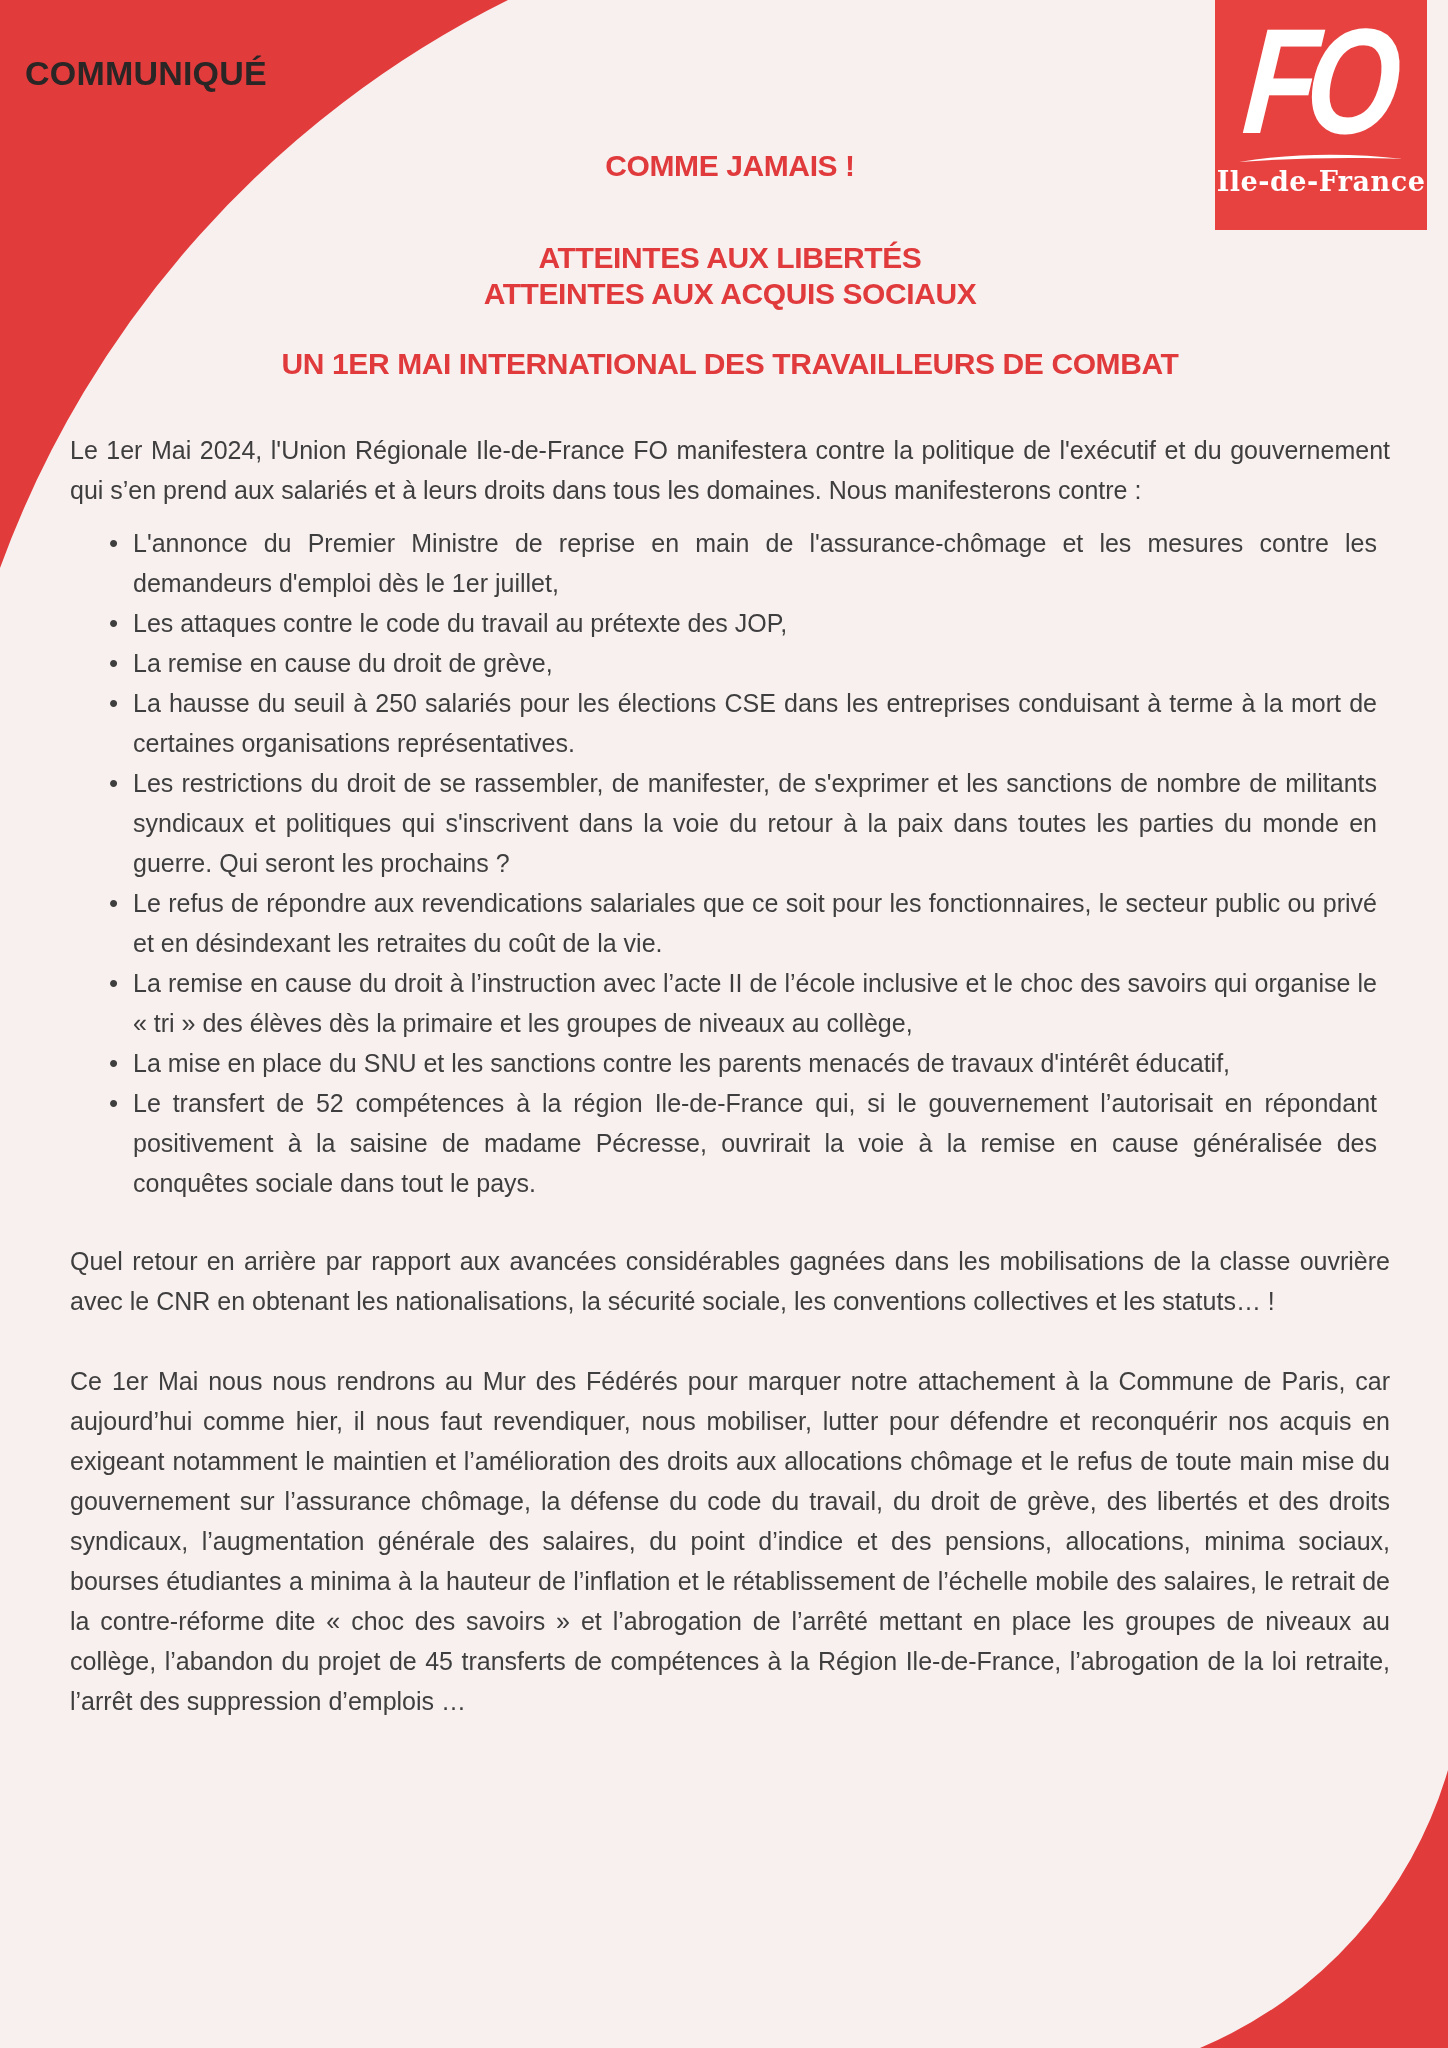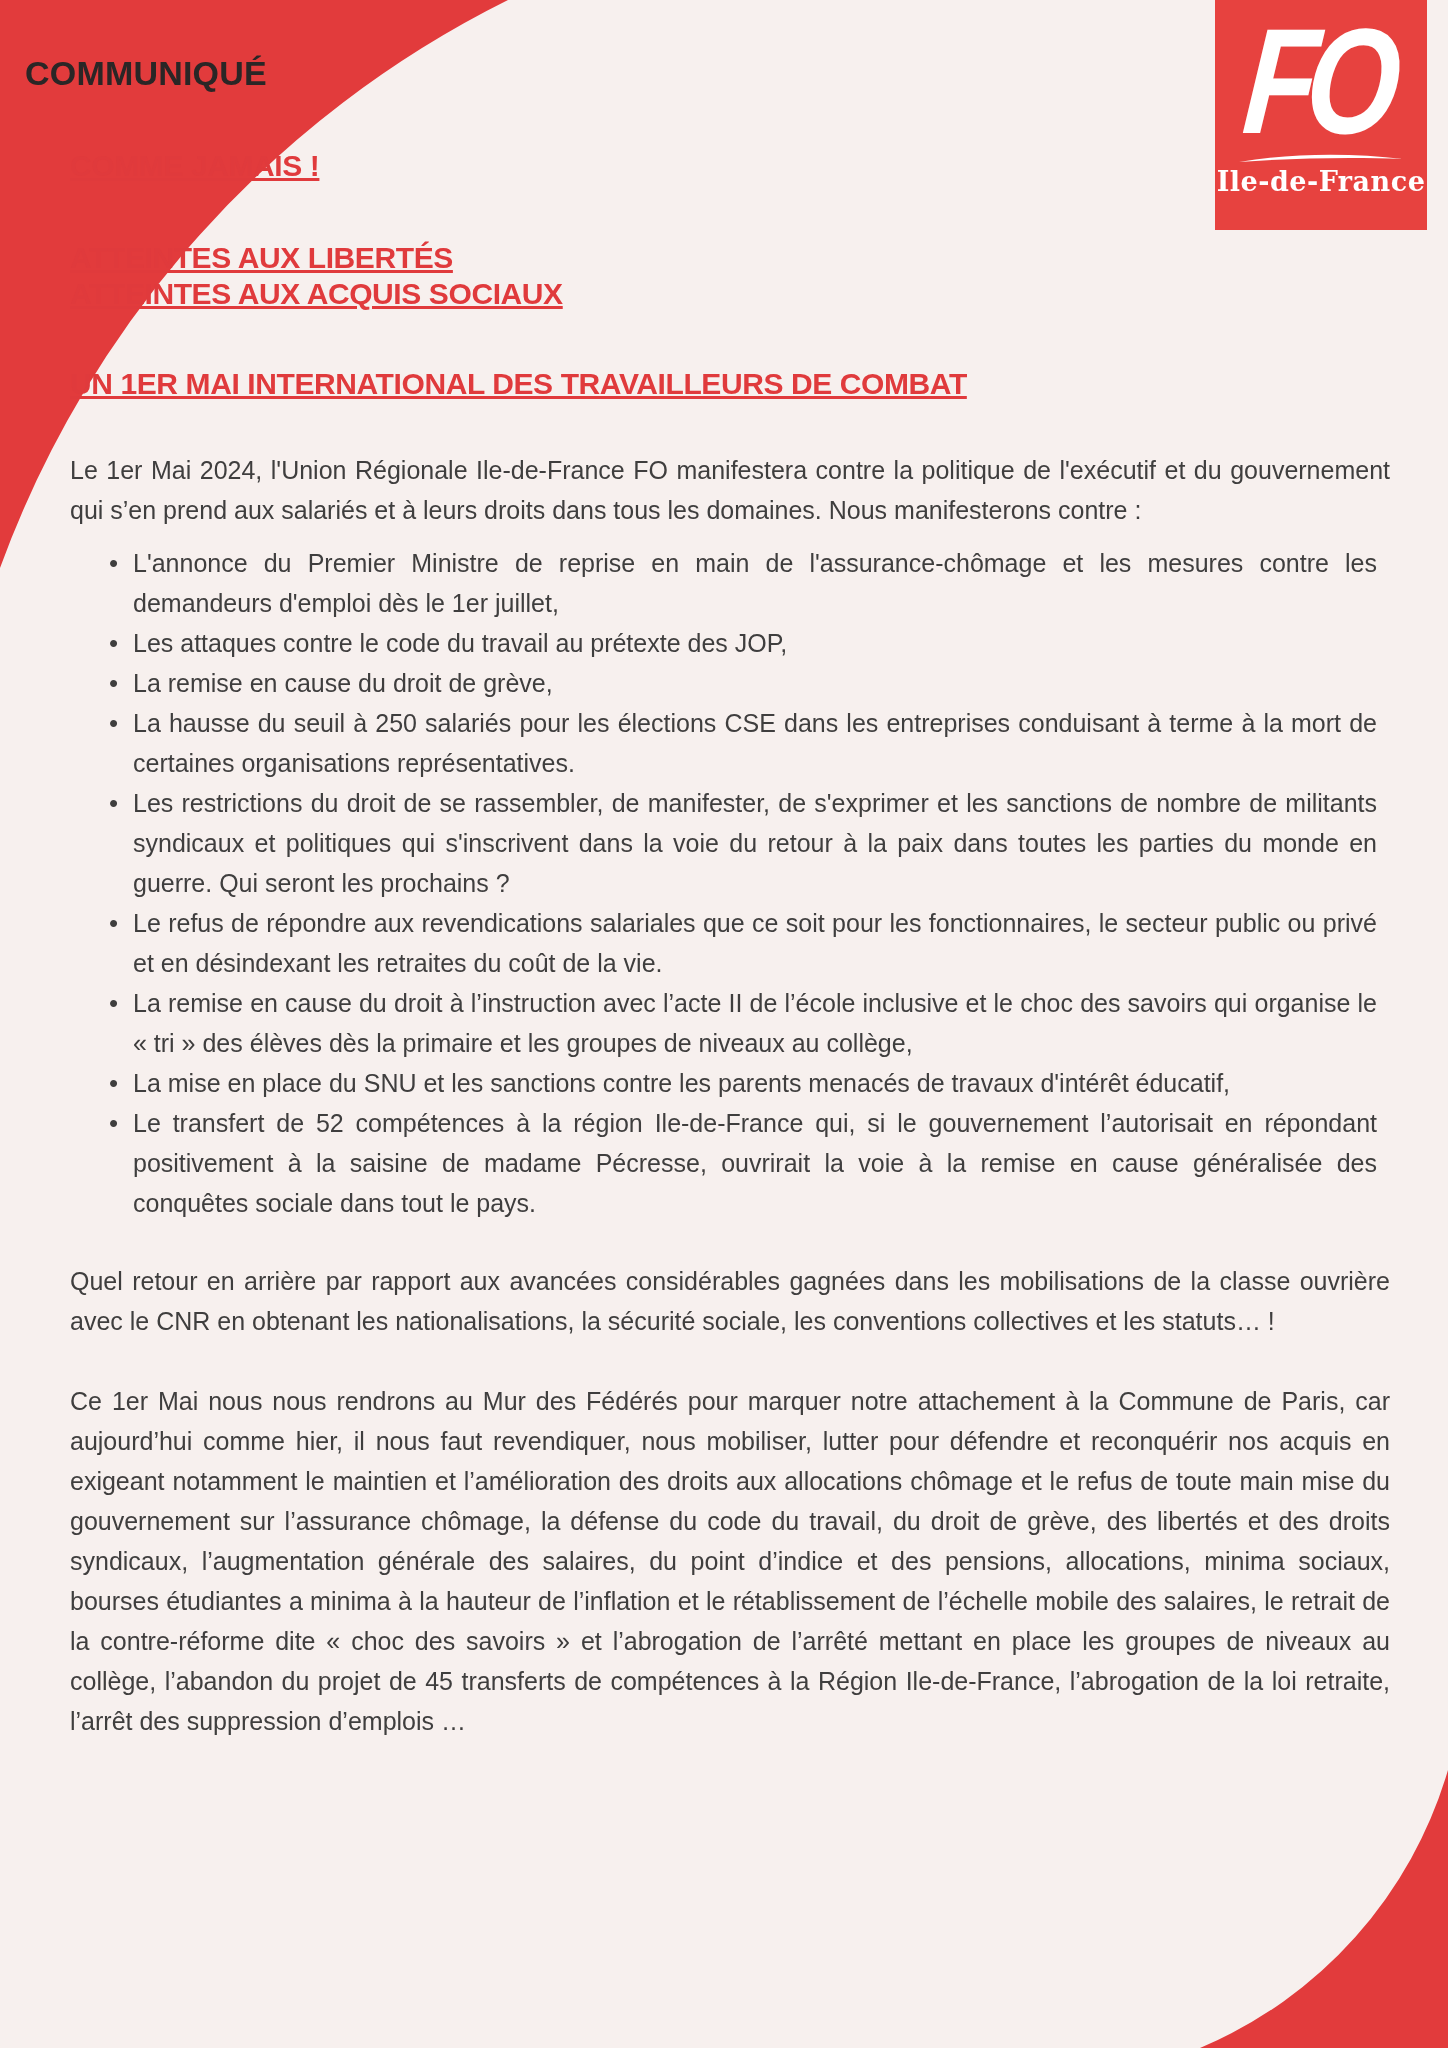--- a/index.html
+++ b/index.html
@@ -53,30 +53,29 @@
     font-size: 27px; color: #ffffff;
     letter-spacing: 0.5px;
   }
 
   .content {
     position: relative; z-index: 1;
     padding: 0 58px 0 70px;
   }
   .headline {
     margin: 0;
-    text-align: left;
+    text-align: center;
     color: #e03a3c;
     font-size: 30px; line-height: 36px;
     font-weight: bold;
     letter-spacing: -0.4px;
-    text-decoration: underline;
   }
   .h1 { margin-top: 148px; }
   .h-group { margin-top: 56px; }
-  .h-last { margin-top: 54px; }
+  .h-last { margin-top: 34px; }
 
   .bodytext {
     font-size: 25px;
     line-height: 40px;
     text-align: justify;
     color: #3f3e3e;
   }
   p.bodytext { margin: 0; }
   .intro { margin-top: 48px !important; }
   ul.grievances {

